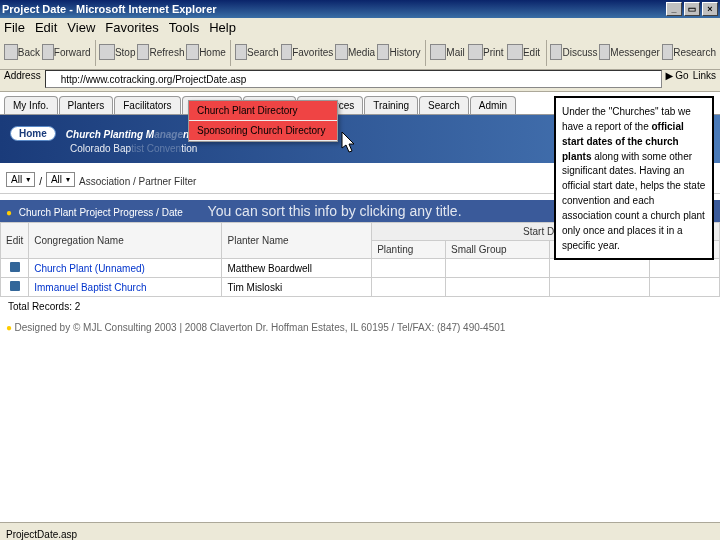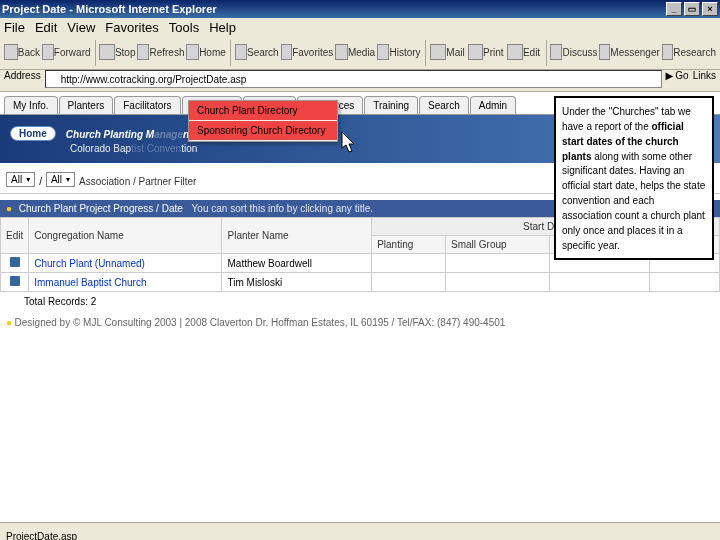--- a/index.html
+++ b/index.html
@@ -28,30 +28,30 @@
 .banner .btxt{font-size:16px;font-style:italic;font-weight:bold}
 .banner .bsub{font-size:11px;margin-left:4px;opacity:.9}
 .cursor{position:absolute;left:336px;top:130px;z-index:20;pointer-events:none}
 .filterbar{display:flex;align-items:flex-end;padding:6px;gap:4px;border-bottom:1px solid #ccc}
 .filterbar .sel{border:1px solid #888;background:#fff;padding:1px 4px;font-size:10px;display:inline-flex;align-items:center}
 .filterbar .sel::after{content:"▾";margin-left:4px;font-size:8px}
 .filterbar .flabel{font-size:10px;color:#333}
 .filterbar .assoc{margin-left:auto;background:#3a5a9a;color:#fff;padding:3px 12px;font-size:11px;letter-spacing:1px}
 .section-hd{background:#3a5a9a;color:#fff;padding:3px 6px;font-size:10px;margin-top:6px}
 .section-hd .bullet{color:#ffcc00;margin-right:4px}
-.section-hd .sub{font-size:10px;opacity:.85;margin-left:6px}
+.section-hd .sub{font-size:14px;opacity:.85;margin-left:22px}
 .grid{width:100%;border-collapse:collapse;font-size:10px}
 .grid th,.grid td{border:1px solid #ccc;padding:3px 5px;text-align:left;background:#fff}
 .grid th{background:#f5f5f5;font-weight:normal;color:#333}
 .grid th.grouphd{text-align:center;background:#eee}
 .grid .edit{width:28px;text-align:center}
 .grid .edit .pen{display:inline-block;width:10px;height:10px;background:#336699;border-radius:1px}
-.total{font-size:10px;padding:4px 24px}
+.total{font-size:10px;padding:4px 8px}
 .footer-text{font-size:9px;color:#666;padding:6px}
-.statusbar{height:18px;background:#ece9d8;border-top:1px solid #aca899;display:flex;align-items:flex-start;padding:8px 6px;font-size:10px}
+.statusbar{height:18px;background:#ece9d8;border-top:1px solid #aca899;display:flex;align-items:flex-end;padding:0 6px;font-size:10px}
 .callout{position:absolute;right:6px;top:96px;width:160px;border:2px solid #000;background:#fff;padding:6px;font-size:11px;line-height:1.35;z-index:5}
 </style>
 </head>
 <body>
 
 <div class="titlebar">
   <span class="title">Project Date - Microsoft Internet Explorer</span>
   <div class="winbtn">_</div>
   <div class="winbtn">▭</div>
   <div class="winbtn">×</div>

